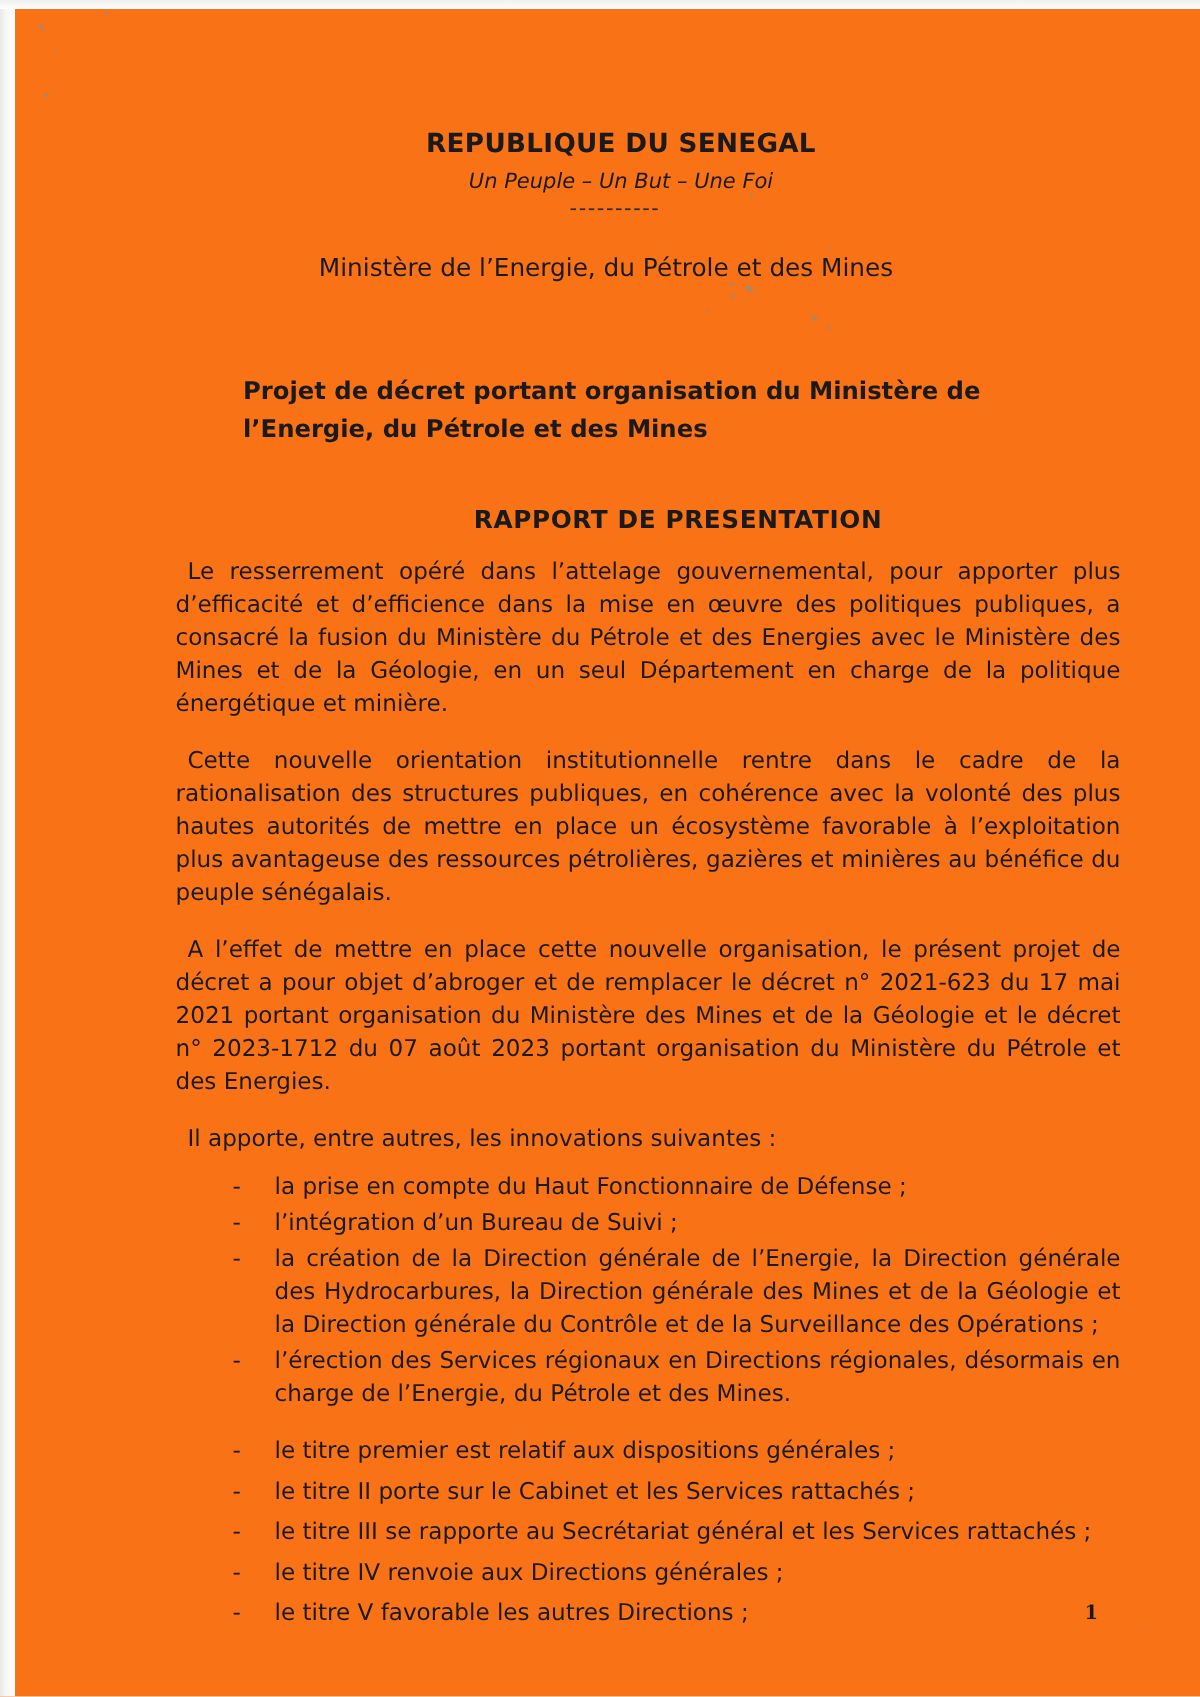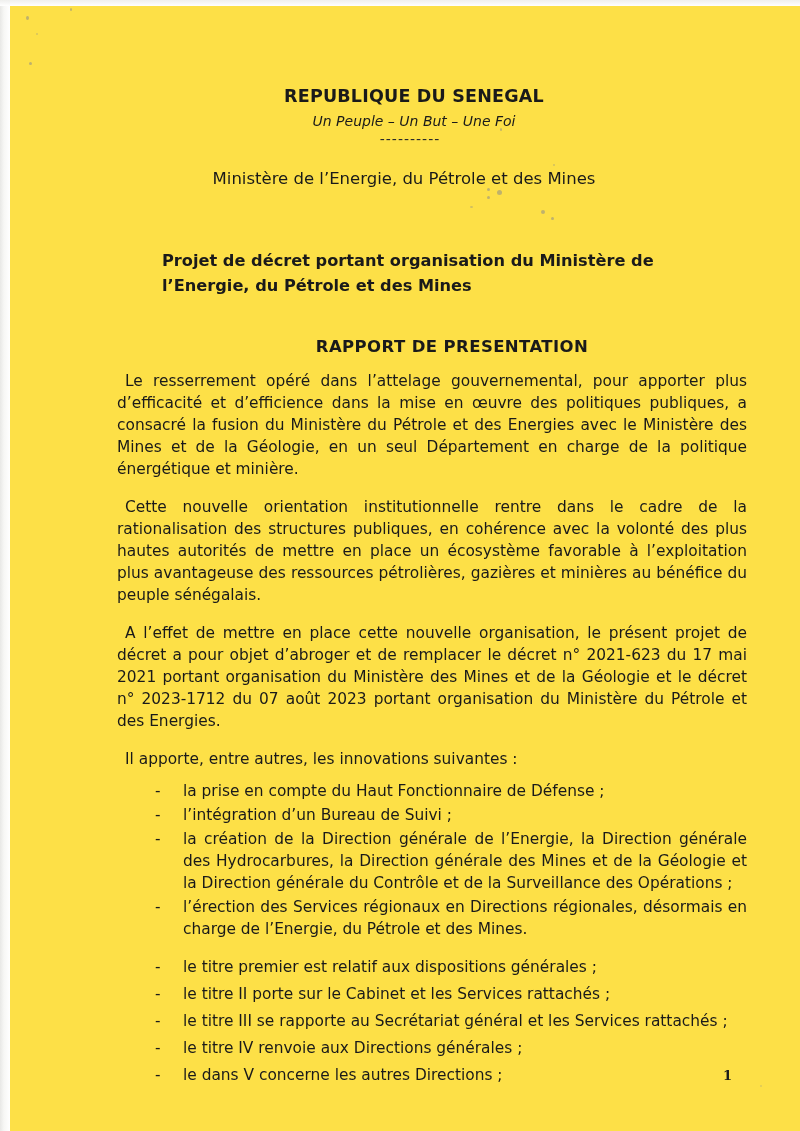--- a/index.html
+++ b/index.html
@@ -4,21 +4,21 @@
 <style>
   html, body {
     margin: 0;
     padding: 0;
     background: #ffffff;
   }
   .page {
     position: relative;
     width: 800px;
     height: 1131px;
-    background: #fde047;
+    background: #f97316;
     overflow: hidden;
     font-family: "DejaVu Sans", sans-serif;
     color: #1a1a1a;
     -webkit-font-smoothing: antialiased;
   }
   
   .scan-edge-left {
     position: absolute;
     left: 0; top: 0;
     width: 10px; height: 100%;
@@ -195,20 +195,20 @@
       <li>l’intégration d’un Bureau de Suivi ;</li>
       <li>la création de la Direction générale de l’Energie, la Direction générale des Hydrocarbures, la Direction générale des Mines et de la Géologie et la Direction générale du Contrôle et de la Surveillance des Opérations ;</li>
       <li>l’érection des Services régionaux en Directions régionales, désormais en charge de l’Energie, du Pétrole et des Mines.</li>
     </ul>
 
     <ul class="dash-list tight">
       <li>le titre premier est relatif aux dispositions générales ;</li>
       <li>le titre II porte sur le Cabinet et les Services rattachés ;</li>
       <li>le titre III se rapporte au Secrétariat général et les Services rattachés ;</li>
       <li>le titre IV renvoie aux Directions générales ;</li>
-      <li>le dans V concerne les autres Directions ;</li>
+      <li>le titre V favorable les autres Directions ;</li>
     </ul>
 
   </div>
 
   <div class="page-number">1</div>
 
 </div>
 
 </body></html>

